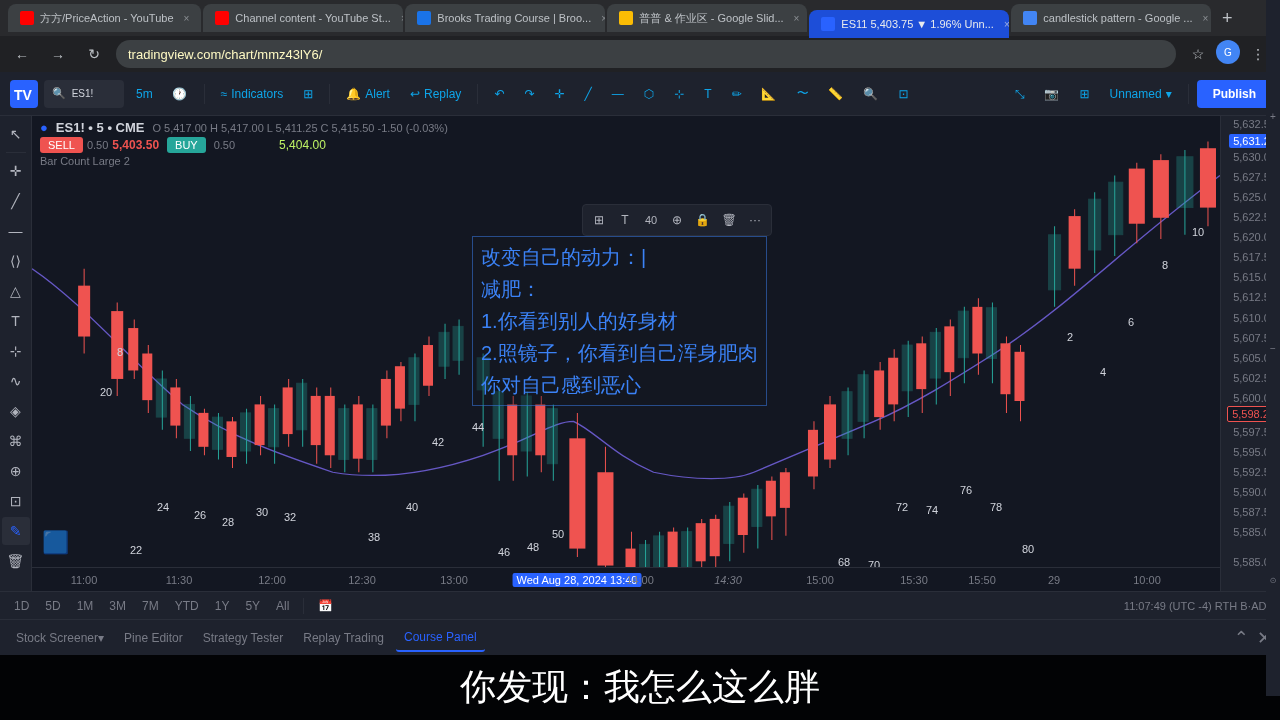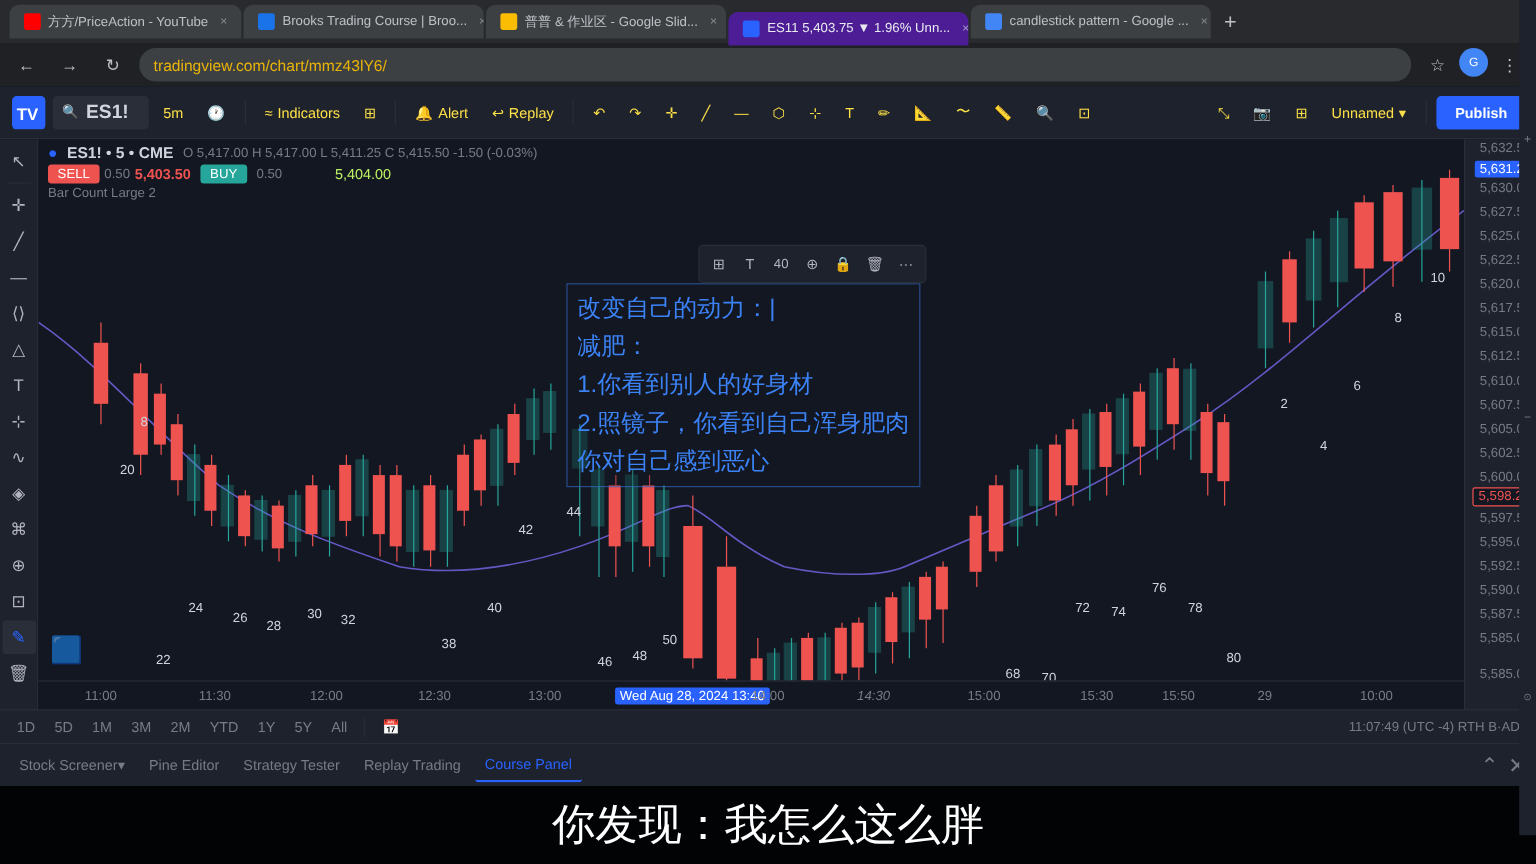--- a/index.html
+++ b/index.html
@@ -2,37 +2,37 @@
 <html><head>
   <meta charset="utf-8">
   <style>
     * { margin: 0; padding: 0; box-sizing: border-box; }
     body { width: 1280px; height: 720px; overflow: hidden; background: #131722; color: #d1d4dc; font-family: -apple-system, BlinkMacSystemFont, 'Segoe UI', sans-serif; font-size: 12px; }
 
     
     .browser-chrome { background: #202124; height: 72px; }
     .tab-bar { display: flex; align-items: center; background: #292a2d; height: 36px; padding: 0 8px; gap: 2px; }
     .tab { display: flex; align-items: center; height: 28px; padding: 0 12px; border-radius: 8px 8px 0 0; font-size: 11px; color: #bdc1c6; background: #3c4043; gap: 6px; max-width: 200px; overflow: hidden; white-space: nowrap; text-overflow: ellipsis; }
-    .tab.active { background: #4c1d95; color: #e8eaed; margin-top: 12px; }
+    .tab.active { background: #1d4ed8; color: #e8eaed; margin-top: 12px; }
     .tab-favicon { width: 14px; height: 14px; border-radius: 2px; flex-shrink: 0; }
     .tab-close { margin-left: 4px; opacity: 0.6; font-size: 10px; cursor: pointer; }
     .tab-new { width: 28px; height: 28px; display: flex; align-items: center; justify-content: center; border-radius: 50%; color: #bdc1c6; font-size: 18px; cursor: pointer; }
     .nav-bar { display: flex; align-items: center; background: #202124; height: 36px; padding: 0 8px; gap: 8px; }
     .nav-btn { width: 28px; height: 28px; display: flex; align-items: center; justify-content: center; border-radius: 50%; color: #bdc1c6; font-size: 14px; cursor: pointer; }
-    .address-bar { flex: 1; height: 28px; background: #3c4043; border-radius: 14px; display: flex; align-items: center; padding: 0 12px; color: #eab308; font-size: 13px; }
+    .address-bar { flex: 1; height: 28px; background: #3c4043; border-radius: 14px; display: flex; align-items: center; padding: 0 12px; color: #fef9c3; font-size: 13px; }
     .nav-actions { display: flex; gap: 4px; }
 
     
     .tv-container { display: flex; flex-direction: column; height: 648px; background: #131722; }
 
     
     .toolbar { display: flex; align-items: center; background: #1e222d; border-bottom: 1px solid #2a2e39; height: 44px; padding: 0 8px; gap: 4px; }
     .toolbar-logo { width: 32px; height: 32px; display: flex; align-items: center; justify-content: center; cursor: pointer; }
     .toolbar-search { display: flex; align-items: center; background: #2a2e39; border-radius: 4px; padding: 0 8px; height: 28px; gap: 6px; min-width: 80px; }
-    .toolbar-btn { display: flex; align-items: center; gap: 4px; padding: 0 8px; height: 28px; border-radius: 4px; cursor: pointer; color: #fde047; font-size: 12px; white-space: nowrap; }
+    .toolbar-btn { display: flex; align-items: center; gap: 4px; padding: 0 8px; height: 28px; border-radius: 4px; cursor: pointer; color: #0ea5e9; font-size: 12px; white-space: nowrap; }
     .toolbar-separator { width: 1px; height: 20px; background: #2a2e39; margin: 0 4px; }
     .toolbar-spacer { flex: 1; }
     .publish-btn { background: #2962ff; color: white; padding: 0 16px; height: 28px; border-radius: 4px; cursor: pointer; font-size: 12px; font-weight: 600; display: flex; align-items: center; }
 
     
     .left-toolbar { width: 32px; background: #1e222d; border-right: 1px solid #2a2e39; display: flex; flex-direction: column; align-items: center; padding: 4px 0; gap: 2px; }
     .left-tool { width: 28px; height: 28px; display: flex; align-items: center; justify-content: center; border-radius: 3px; cursor: pointer; color: #b2b5be; font-size: 14px; }
     .left-tool:hover, .left-tool.active { background: #2a2e39; color: #2962ff; }
     .left-tool-separator { width: 20px; height: 1px; background: #2a2e39; margin: 2px 0; }
 
@@ -96,20 +96,25 @@
 <body>
 
 <div class="browser-chrome">
   <div class="tab-bar">
     <div class="tab">
       <div class="tab-favicon" style="background:#ff0000;"></div>
       <span>方方/PriceAction - YouTube</span>
       <span class="tab-close">×</span>
     </div>
     <div class="tab">
+      <div class="tab-favicon" style="background:#ff0000;"></div>
+      <span>Channel content - YouTube St...</span>
+      <span class="tab-close">×</span>
+    </div>
+    <div class="tab">
       <div class="tab-favicon" style="background:#1a73e8;"></div>
       <span>Brooks Trading Course | Broo...</span>
       <span class="tab-close">×</span>
     </div>
     <div class="tab">
       <div class="tab-favicon" style="background:#fbbc04;"></div>
       <span>普普 &amp; 作业区 - Google Slid...</span>
       <span class="tab-close">×</span>
     </div>
     <div class="tab active">
@@ -143,21 +148,21 @@
 
   <div class="toolbar">
     <div class="toolbar-logo">
       <svg width="28" height="28" viewBox="0 0 28 28" fill="none">
         <rect width="28" height="28" rx="4" fill="#2962ff"></rect>
         <text x="4" y="20" font-size="14" fill="white" font-weight="bold">TV</text>
       </svg>
     </div>
     <div class="toolbar-search">
       <span style="color:#b2b5be;font-size:11px;">🔍</span>
-      <span style="color:#d1d4dc;font-size:16px;font-weight:700;">ES1!</span>
+      <span style="color:#d1d4dc;font-size:10px;font-weight:400;">ES1!</span>
     </div>
     <div class="toolbar-btn">
       <span>5m</span>
     </div>
     <div class="toolbar-btn">
       <span>🕐</span>
     </div>
     <div class="toolbar-separator"></div>
     <div class="toolbar-btn">
       <span>≈</span>
@@ -504,21 +509,21 @@
         <div class="right-tool" style="font-size:8px;">⊙</div>
       </div>
     </div>
   </div>
 
   <div style="display:flex;align-items:center;background:#1e222d;border-top:1px solid #2a2e39;height:28px;padding:0 8px;gap:4px;">
     <div class="period-btn">1D</div>
     <div class="period-btn">5D</div>
     <div class="period-btn">1M</div>
     <div class="period-btn">3M</div>
-    <div class="period-btn">2M</div>
+    <div class="period-btn">7M</div>
     <div class="period-btn">YTD</div>
     <div class="period-btn">1Y</div>
     <div class="period-btn">5Y</div>
     <div class="period-btn">All</div>
     <div style="width:1px;height:16px;background:#2a2e39;margin:0 4px;"></div>
     <div class="period-btn">📅</div>
     <div style="margin-left:auto;display:flex;gap:12px;font-size:11px;color:#787b86;">
       <span>11:07:49 (UTC -4)  RTH  B·ADJ</span>
     </div>
   </div>

